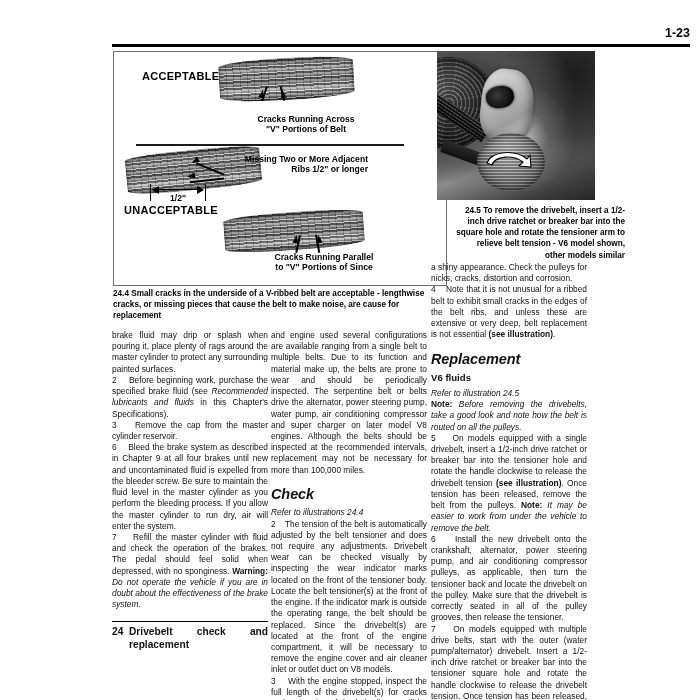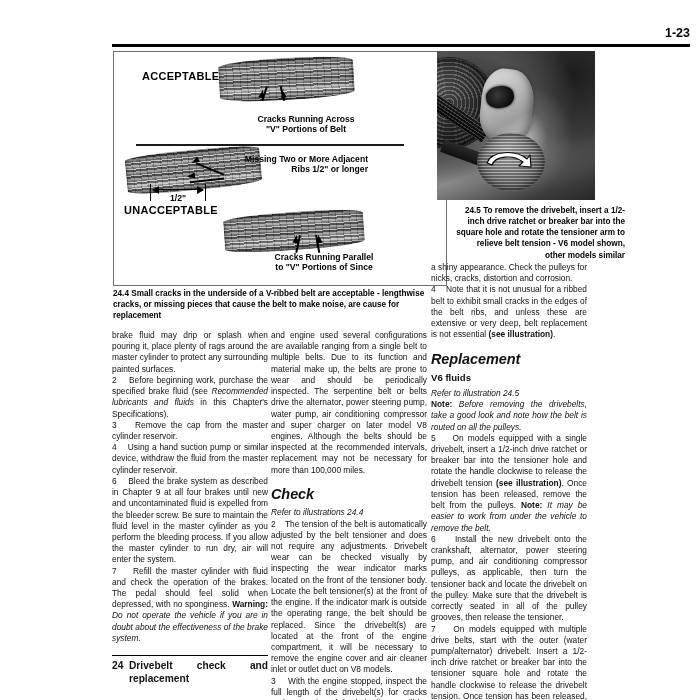--- a/index.html
+++ b/index.html
@@ -376,21 +376,20 @@
       <path d="M6 16 C10 4, 34 2, 46 12 L49 8 L50 20 L38 19 L42 15 C32 7, 14 9, 11 18 Z" fill="#ffffff" stroke="#000000" stroke-width="1.1" stroke-linejoin="round"></path>
     </svg>
   </div>
 
   <div class="photo-caption">24.5  To remove the drivebelt, insert a 1/2-inch drive ratchet or breaker bar into the square hole and rotate the tensioner arm to relieve belt tension - V6 model shown, other models similar</div>
 
   <div class="col col-left">
     <p>brake fluid may drip or splash when pouring it, place plenty of rags around the master cylinder to protect any surrounding painted surfaces.</p>
     <p><span class="numspan">2</span>&nbsp;&nbsp;&nbsp;&nbsp;<span>Before beginning work, purchase the specified brake fluid (see </span><span class="it">Recommended lubricants and fluids</span><span> in this Chapter's Specifications).</span></p>
     <p><span>3</span>&nbsp;&nbsp;&nbsp;&nbsp;<span>Remove the cap from the master cylinder reservoir.</span></p>
-    <p><span>4</span>&nbsp;&nbsp;&nbsp;&nbsp;<span>Using a hand suction pump or similar device, withdraw the fluid from the master cylinder reservoir.</span></p>
     <p><span>6</span>&nbsp;&nbsp;&nbsp;&nbsp;<span>Bleed the brake system as described in Chapter 9 at all four brakes until new and uncontaminated fluid is expelled from the bleeder screw. Be sure to maintain the fluid level in the master cylinder as you perform the bleeding process. If you allow the master cylinder to run dry, air will enter the system.</span></p>
     <p><span>7</span>&nbsp;&nbsp;&nbsp;&nbsp;<span>Refill the master cylinder with fluid and check the operation of the brakes. The pedal should feel solid when depressed, with no sponginess. </span><span class="bd">Warning:</span><span class="it"> Do not operate the vehicle if you are in doubt about the effectiveness of the brake system.</span></p>
 
     <div class="sec-rule">
       <div class="sec-title-row">
         <div class="sec-num">24</div>
         <div class="sec-title">
           <div>Drivebelt check and replacement</div>
 
         </div>

